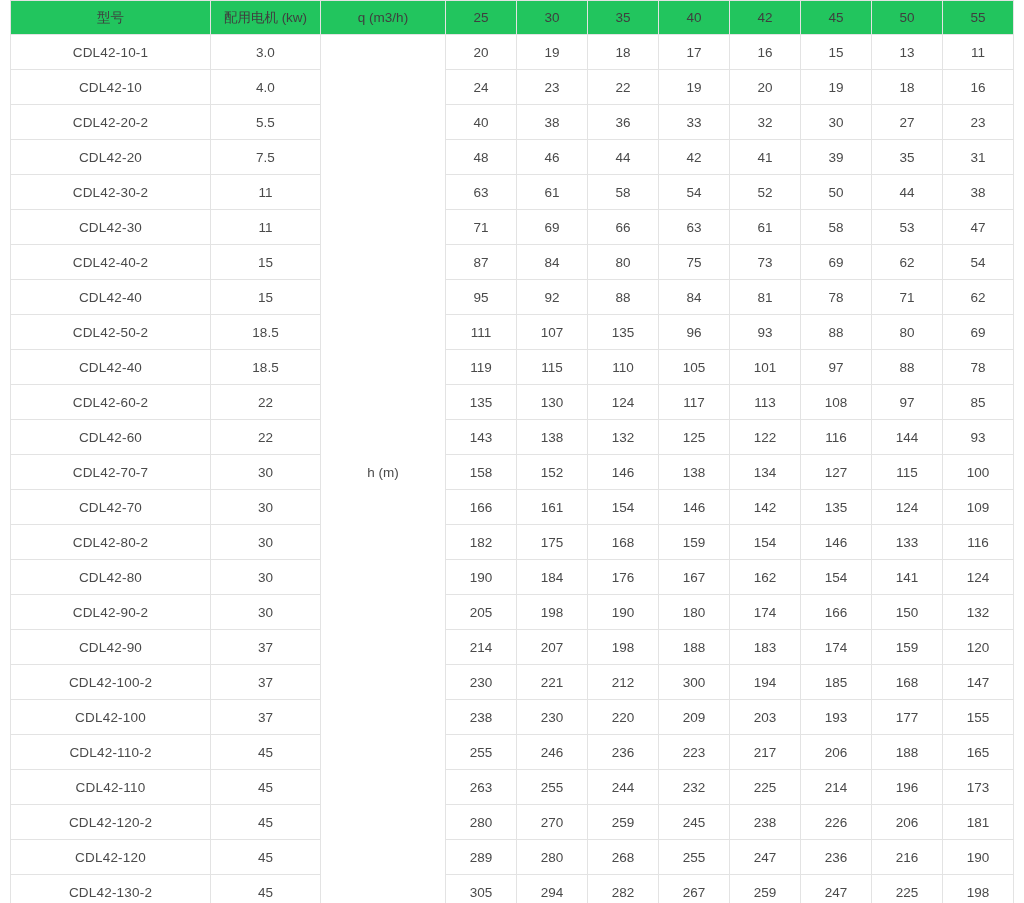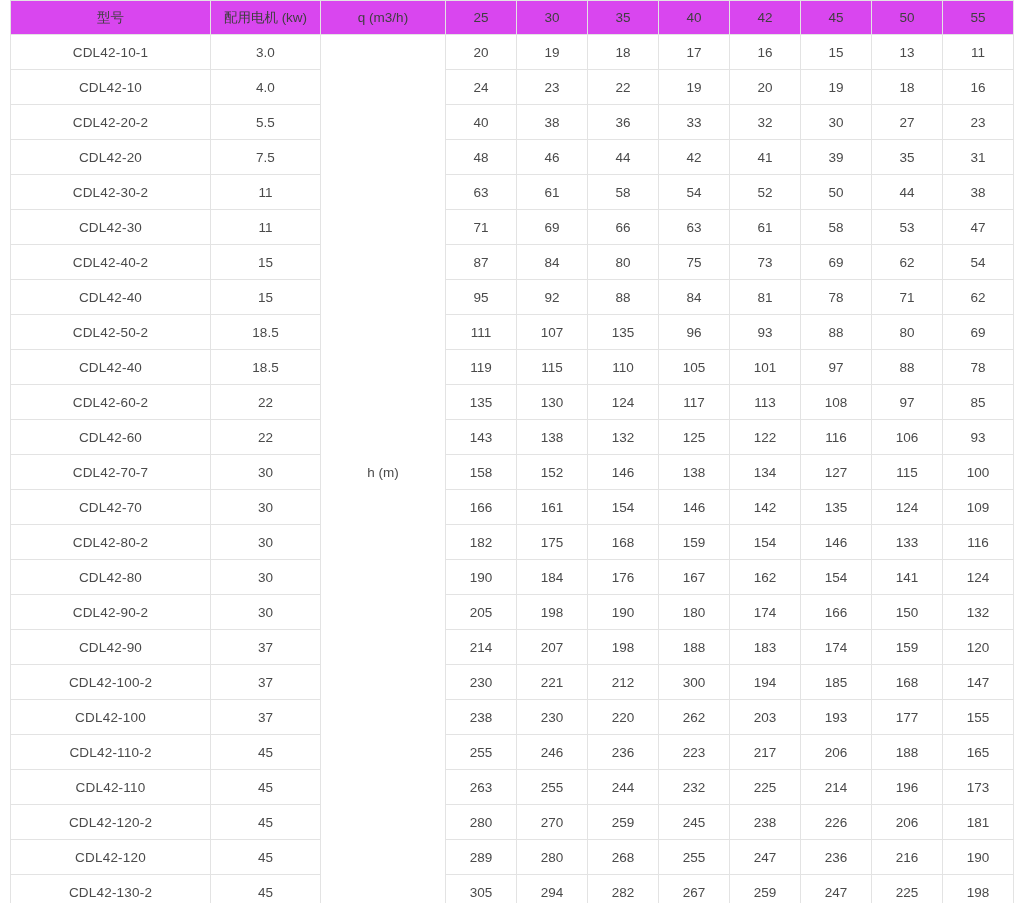--- a/index.html
+++ b/index.html
@@ -46,21 +46,21 @@
   col.c-power   { width: 110px; }
   col.c-qlabel  { width: 125px; }
   col.c-flow    { width: 71px; }
 
   td.model-cell { letter-spacing: 0.2px; }
   td.qlabel-cell {
     border-top: 1px solid #e3e3e3;
     border-bottom: 1px solid #e3e3e3;
   }
   .head-row th {
-    background: #d946ef;
+    background: #22c55e;
   }
 </style>
 </head>
 <body>
 
 <div class="sheet">
   <table class="pump-table">
     <colgroup>
       <col class="c-model">
       <col class="c-power">
@@ -225,21 +225,21 @@
         </tr>
         <tr>
           <td class="model-cell">CDL42-60</td>
           <td>22</td>
           <td>143</td>
           <td>138</td>
           <td>132</td>
           <td>125</td>
           <td>122</td>
           <td>116</td>
-          <td>106</td>
+          <td>144</td>
           <td>93</td>
         </tr>
         <tr>
           <td class="model-cell">CDL42-70-7</td>
           <td>30</td>
           <td>158</td>
           <td>152</td>
           <td>146</td>
           <td>138</td>
           <td>134</td>
@@ -318,21 +318,21 @@
           <td>185</td>
           <td>168</td>
           <td>147</td>
         </tr>
         <tr>
           <td class="model-cell">CDL42-100</td>
           <td>37</td>
           <td>238</td>
           <td>230</td>
           <td>220</td>
-          <td>262</td>
+          <td>209</td>
           <td>203</td>
           <td>193</td>
           <td>177</td>
           <td>155</td>
         </tr>
         <tr>
           <td class="model-cell">CDL42-110-2</td>
           <td>45</td>
           <td>255</td>
           <td>246</td>

